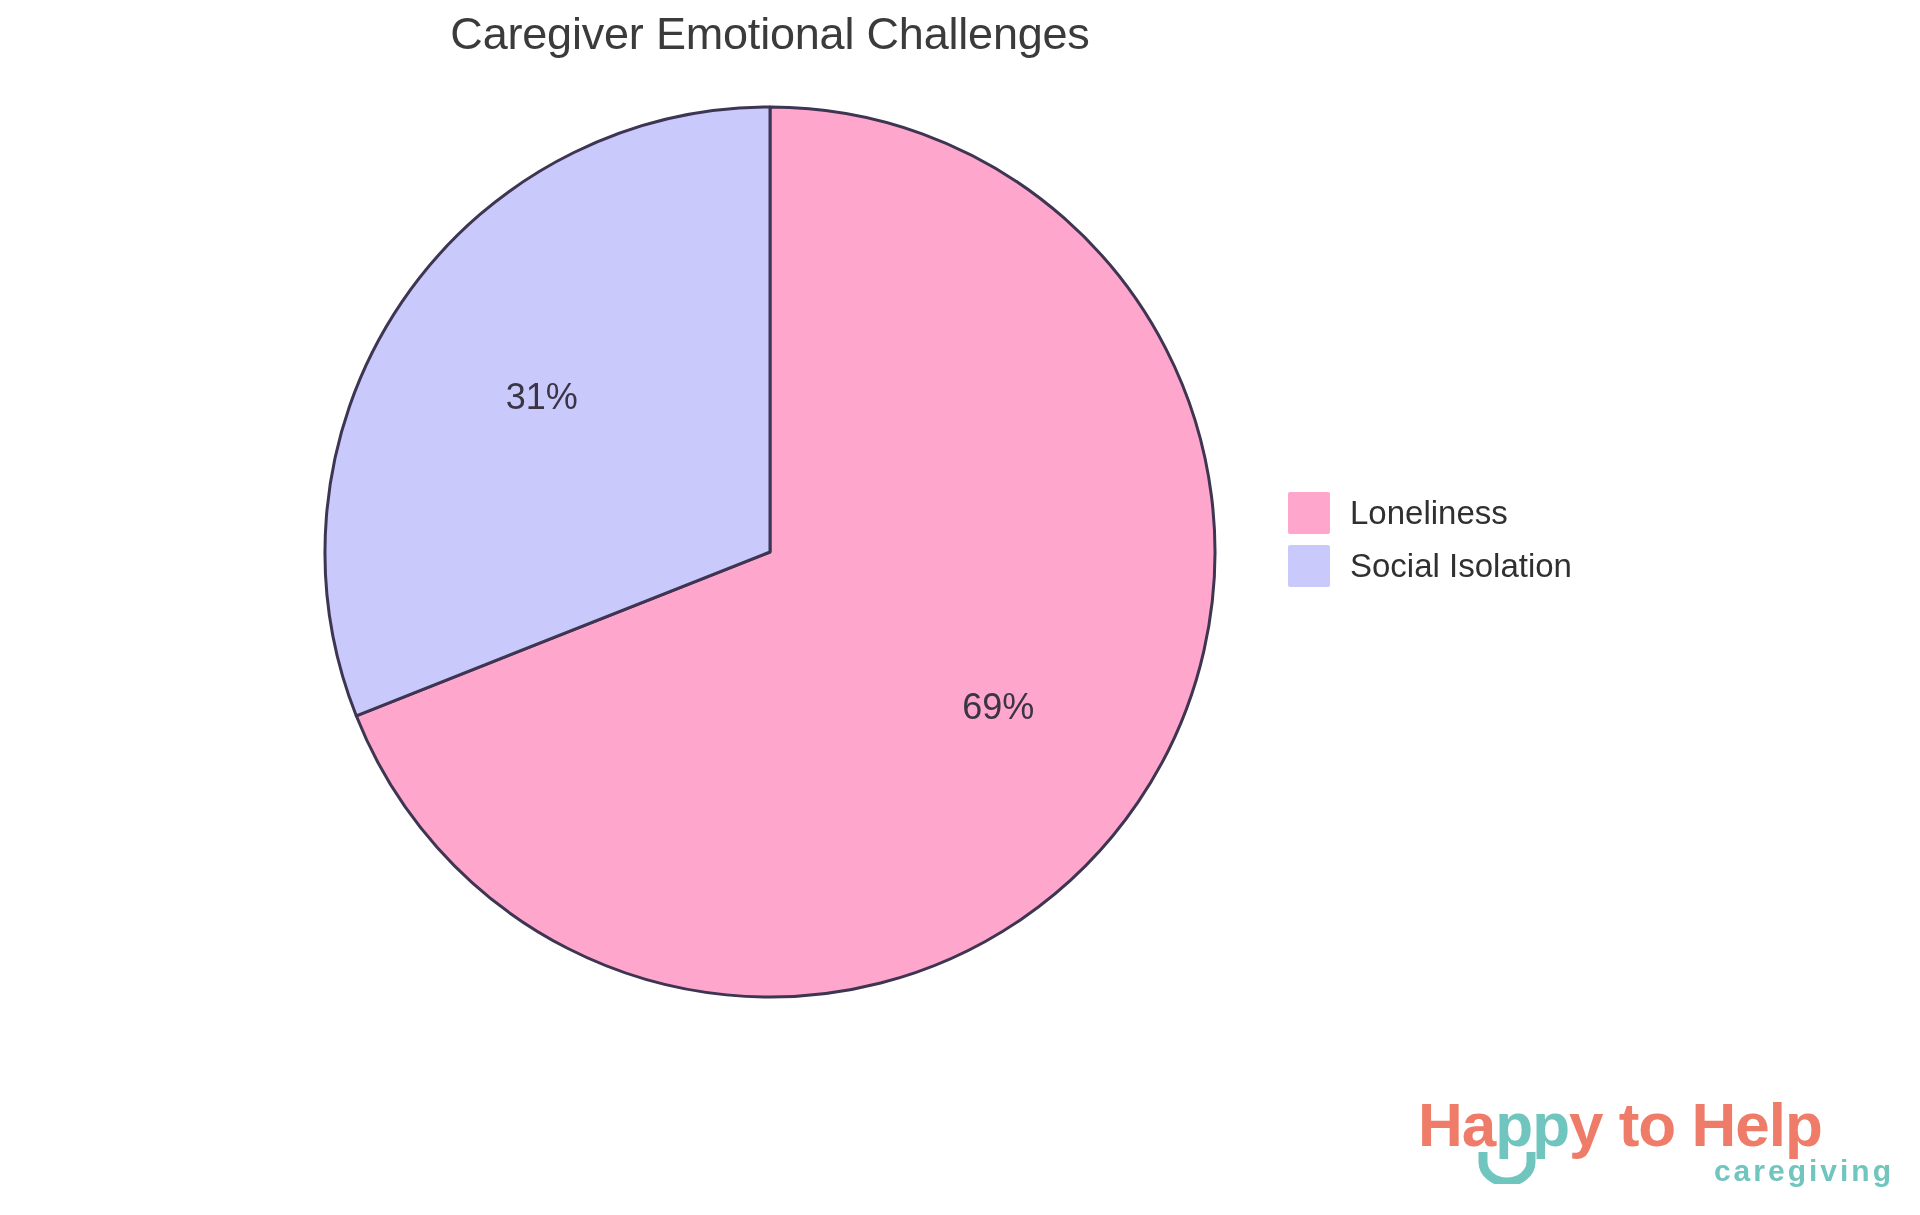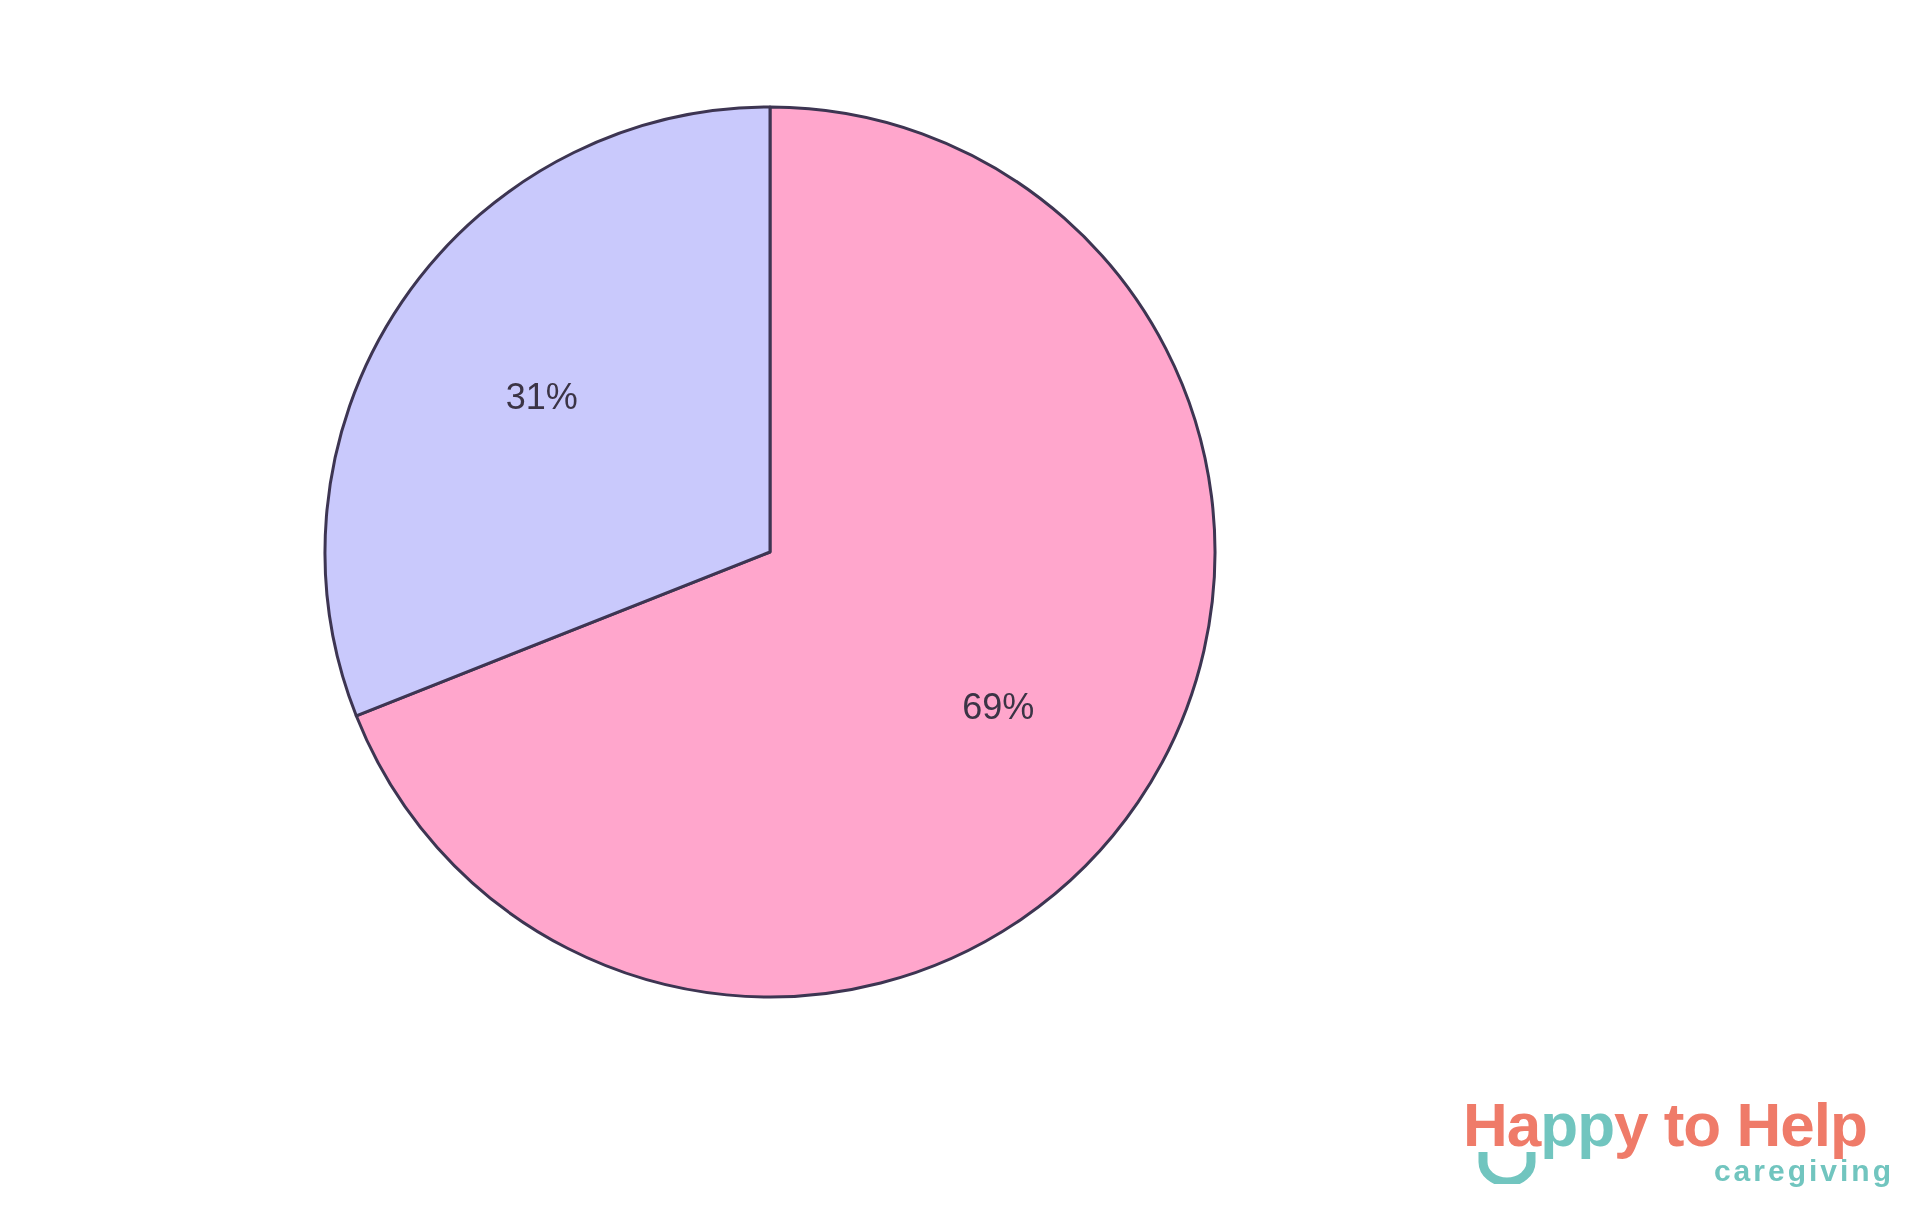--- a/index.html
+++ b/index.html
@@ -88,21 +88,20 @@
   }
   #logo-wordmark {
     position: absolute;
     left: 0;
     top: 0;
     font-size: 62px;
     font-weight: 700;
     letter-spacing: -1px;
     line-height: 1;
     white-space: nowrap;
-    margin-left: 45px;
   }
   #logo-sub {
     position: absolute;
     right: 4px;
     top: 62px;
     font-size: 30px;
     font-weight: 700;
     letter-spacing: 3px;
     line-height: 1;
     white-space: nowrap;
@@ -113,34 +112,45 @@
     top: 56px;
     width: 60px;
     height: 34px;
   }
 </style>
 </head>
 <body>
 
 <div id="chart-root">
 
+  <div id="chart-title">Caregiver Emotional Challenges</div>
 
   <div id="pie-wrap">
     <svg id="pie-svg" width="1920" height="1215" viewBox="0 0 1920 1215">
       <g>
         <path id="slice-0" class="slice-path" d="M 770 538 L 770.00 93.00 A 445 445 0 1 1 356.25 701.82 Z" fill="#ffa6cc"></path>
         <path id="slice-1" class="slice-path" d="M 770 538 L 356.25 701.82 A 445 445 0 0 1 770.00 93.00 Z" fill="#c9c9fc"></path>
       </g>
       <g>
         <text id="slice-label-1" class="slice-label" text-anchor="middle" x="541.8" y="394.9">31%</text>
         <text id="slice-label-0" class="slice-label" text-anchor="middle" x="998.2" y="705.1">69%</text>
       </g>
     </svg>
   </div>
 
+  <div id="legend">
+    <div class="legend-row">
+      <span class="legend-swatch" id="sw0" style="background: rgb(255, 166, 204);"></span>
+      <span class="legend-label">Loneliness</span>
+    </div>
+    <div class="legend-row">
+      <span class="legend-swatch" id="sw1" style="background: rgb(201, 201, 252);"></span>
+      <span class="legend-label">Social Isolation</span>
+    </div>
+  </div>
 
   <div id="logo">
     <div id="logo-wordmark"><span id="lw1" style="color: rgb(239, 123, 105);">Ha</span><span id="lw2" style="color: rgb(113, 197, 191);">pp</span><span id="lw3" style="color: rgb(239, 123, 105);">y</span><span id="lw4" style="color: rgb(239, 123, 105);"> to Help</span></div>
     <svg id="logo-smile" viewBox="0 0 60 34">
       <path id="smile-path" d="M6 2 L6 12 A24 20 0 0 0 54 12 L54 2" fill="none" stroke-width="9" stroke-linecap="butt" stroke="#71c5bf"></path>
     </svg>
     <div id="logo-sub" style="color: rgb(113, 197, 191);">caregiving</div>
   </div>
 
 </div>

